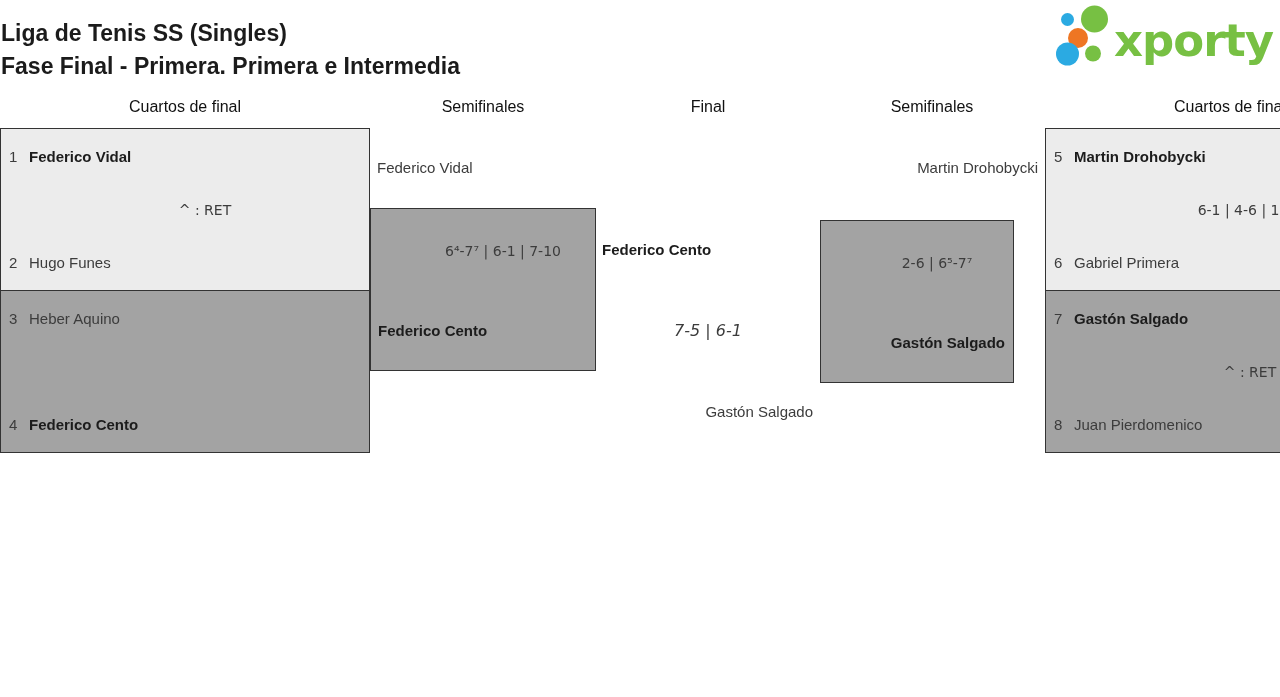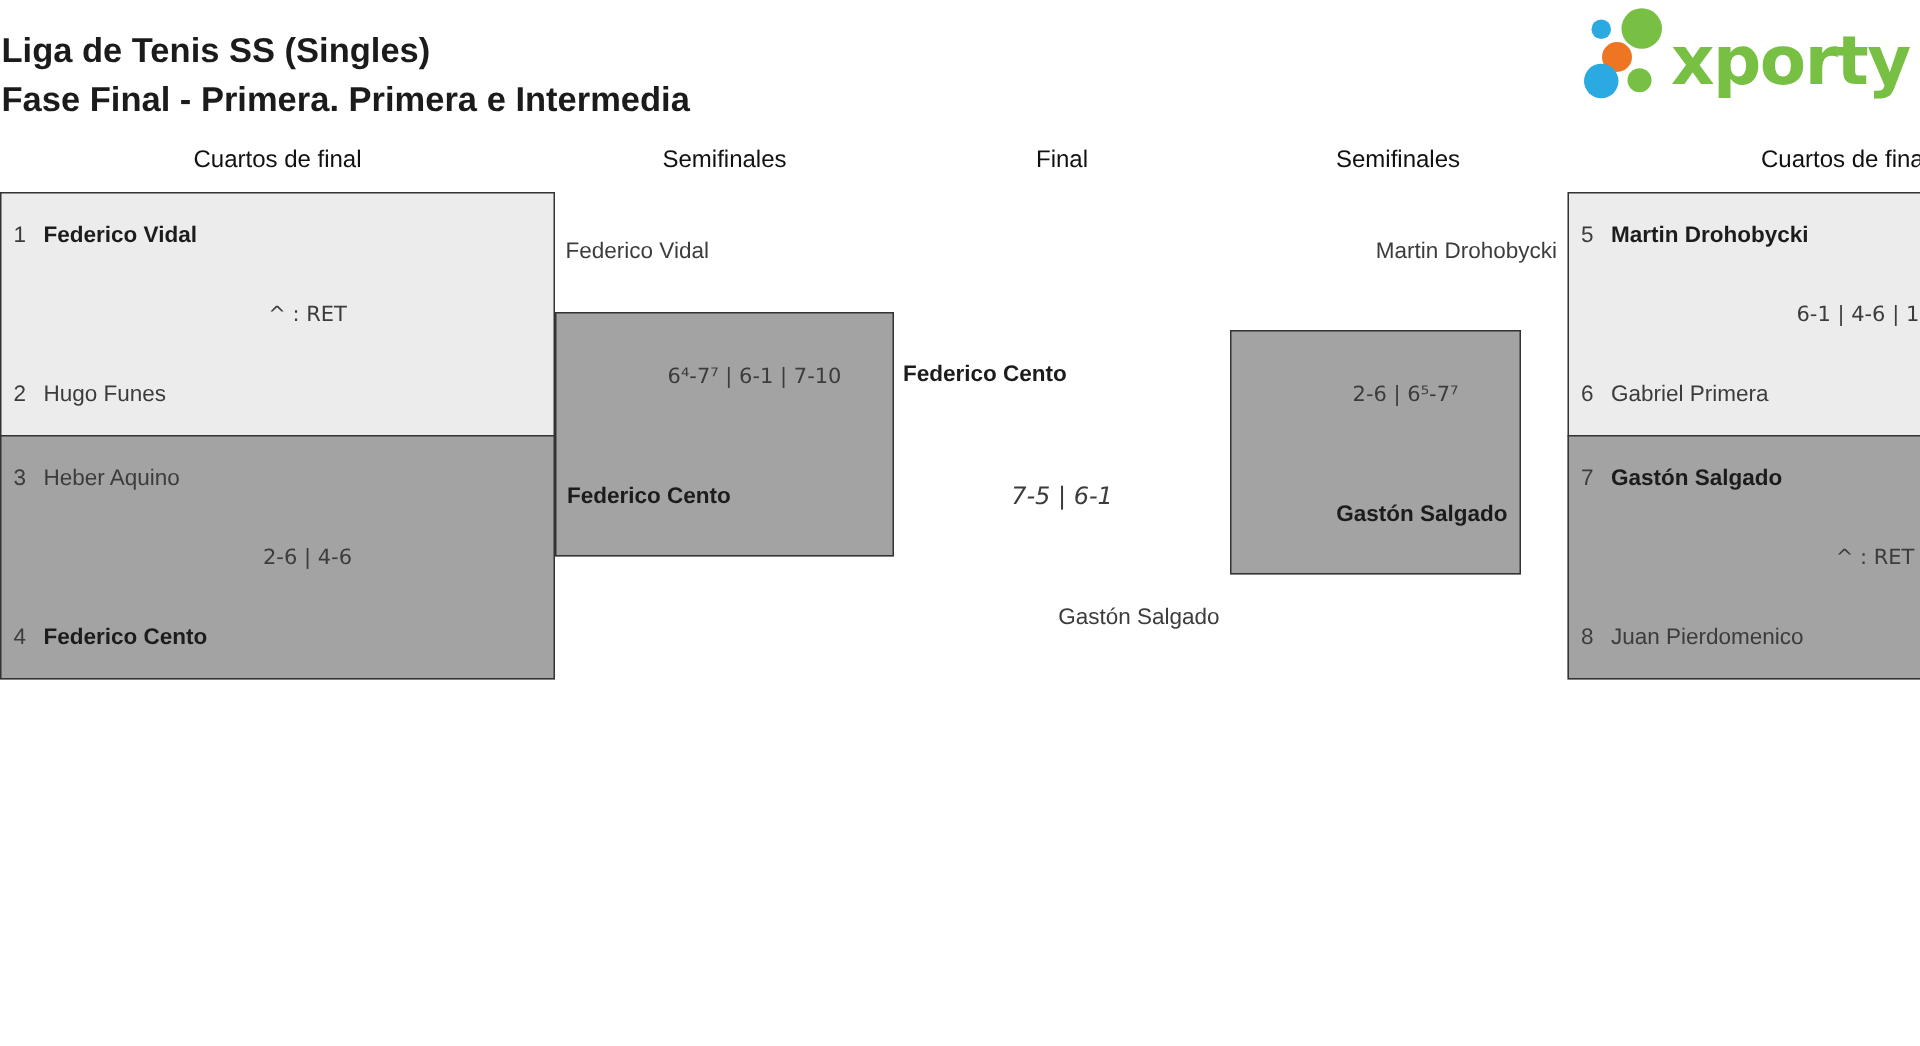--- a/index.html
+++ b/index.html
@@ -128,21 +128,20 @@
       <span class="seed">2</span>
       <span class="pname">Hugo Funes</span>
     </div>
   </div>
 
   <div class="match-box" style="left:0; top:290px; width:370px; height:163px;">
     <div class="prow" style="top:18px">
       <span class="seed">3</span>
       <span class="pname">Heber Aquino</span>
     </div>
-    <div class="score" style="top:71px">2-6 | 4-6</div>
     <div class="prow" style="top:124px">
       <span class="seed">4</span>
       <span class="pname winner">Federico Cento</span>
     </div>
   </div>
 
   <div class="free-text normal" style="left:377px; top:158px;">Federico Vidal</div>
 
   <div class="match-box" style="left:370px; top:208px; width:226px; height:163px;">
     <div class="score" style="top:32px">6⁴-7⁷ | 6-1 | 7-10</div>

